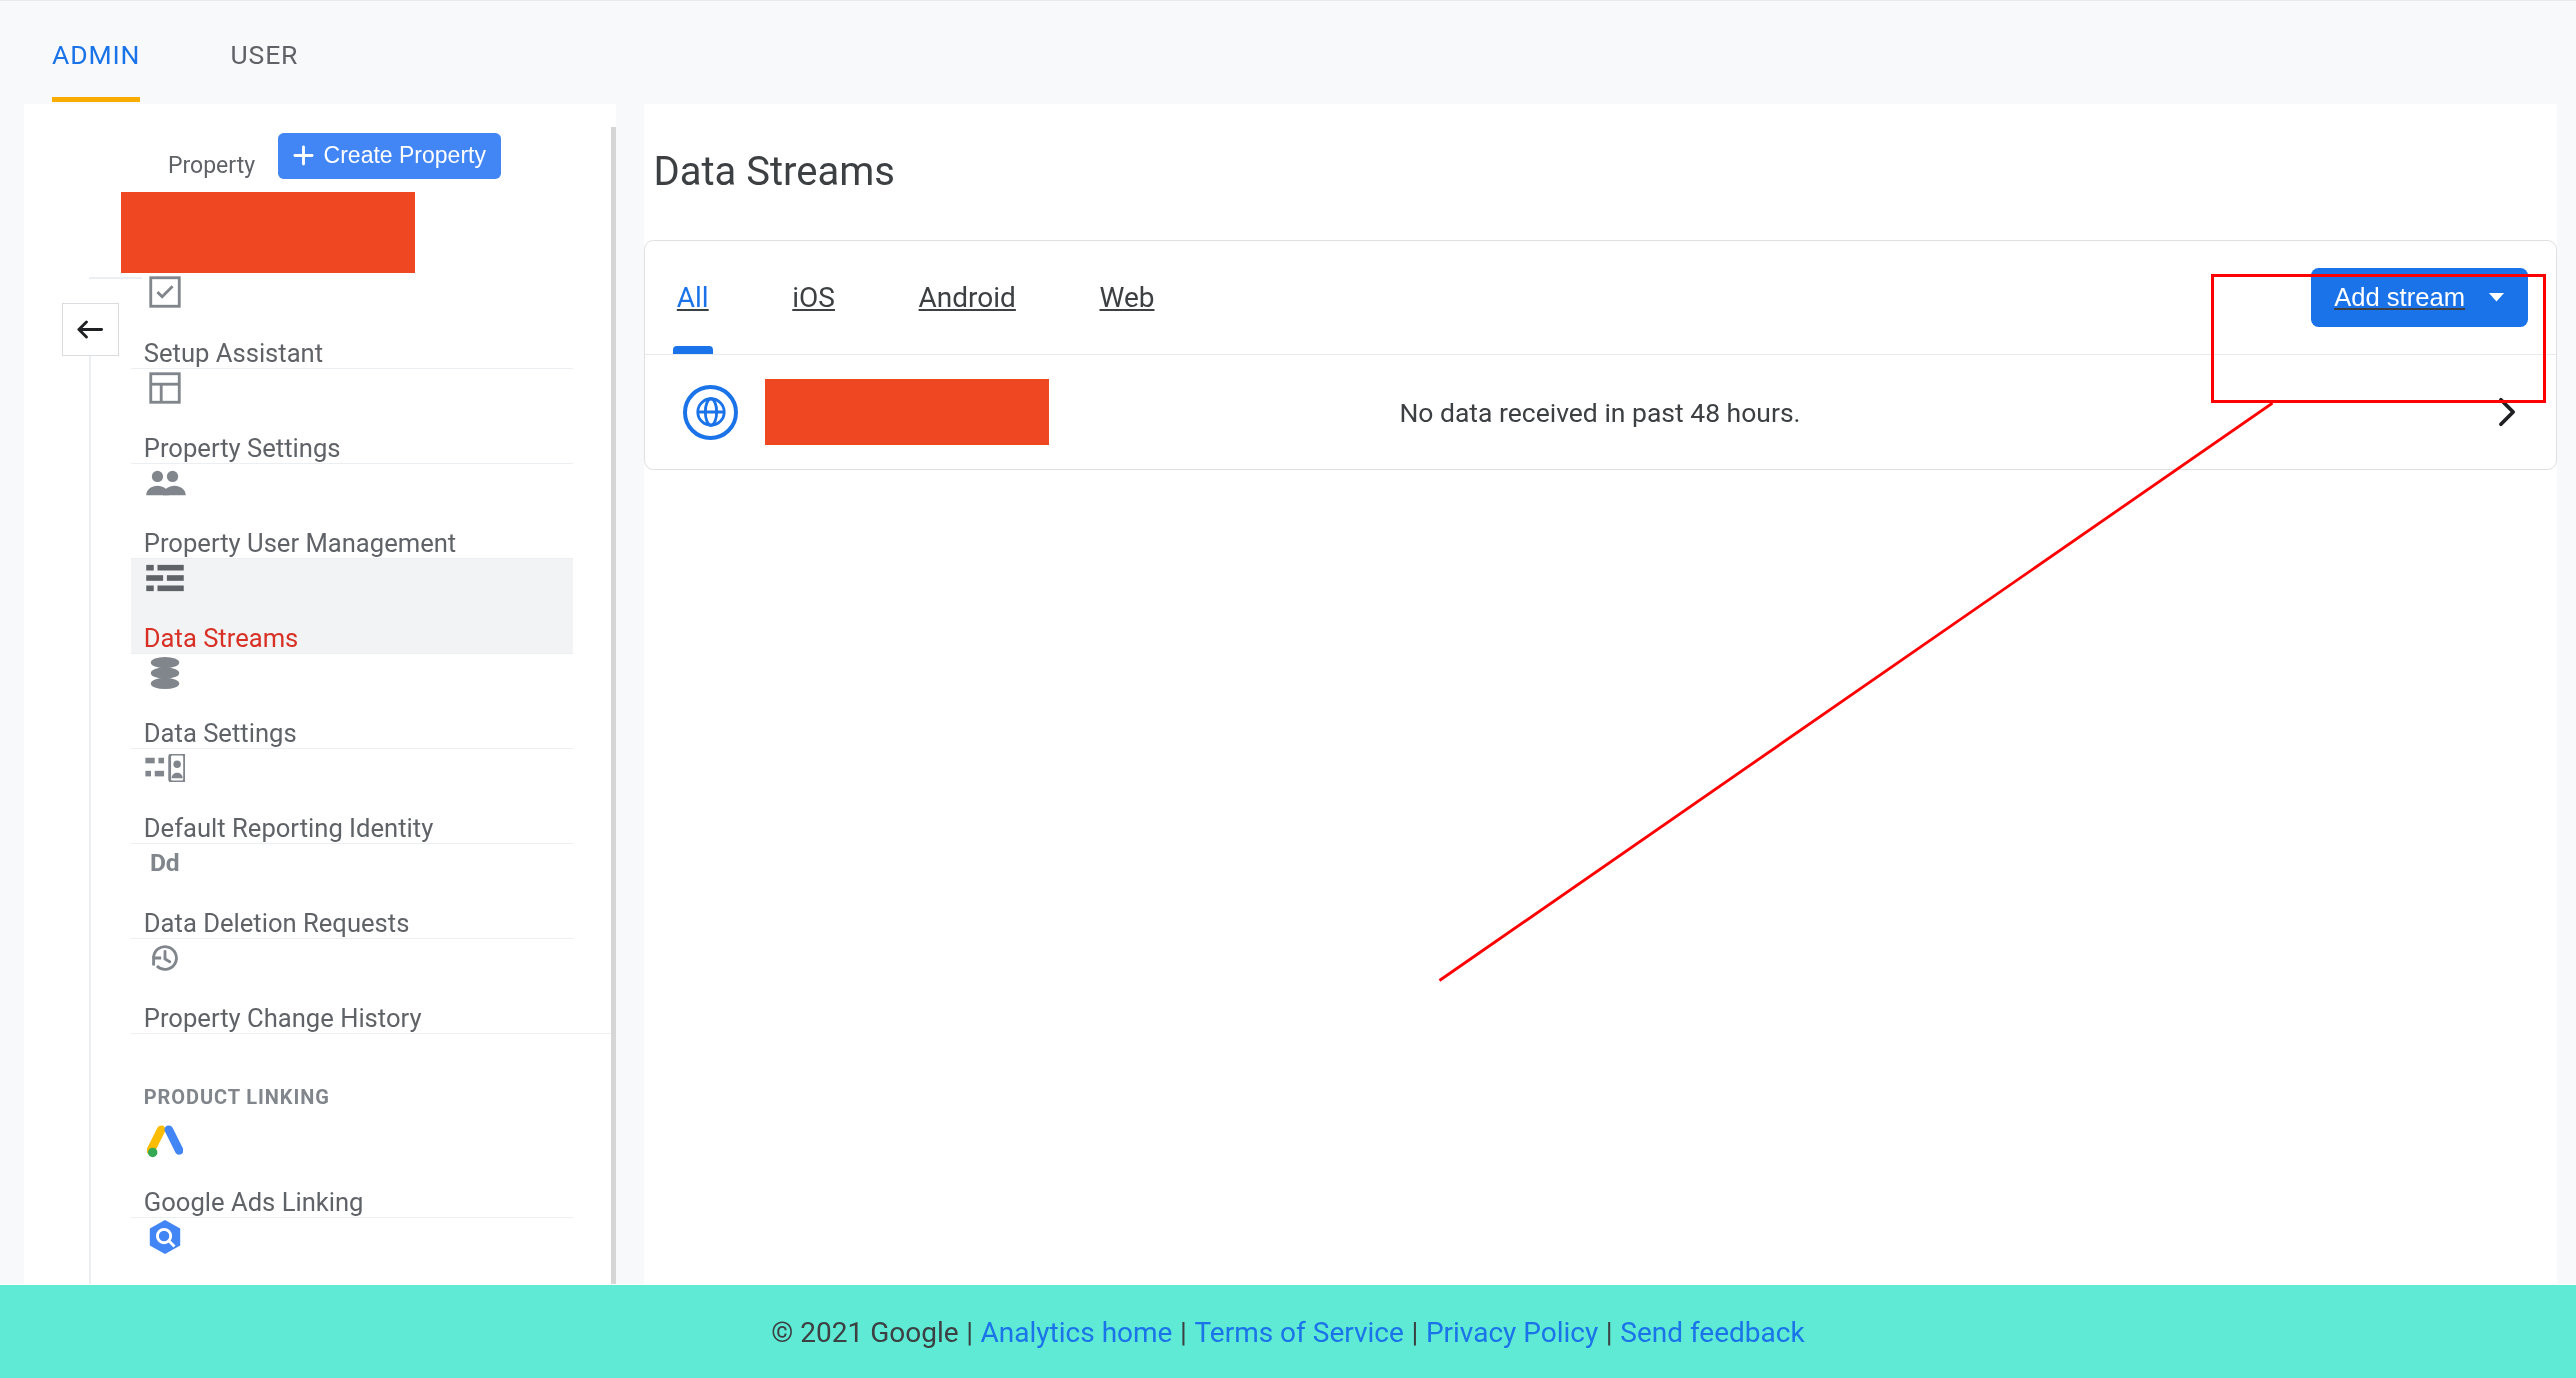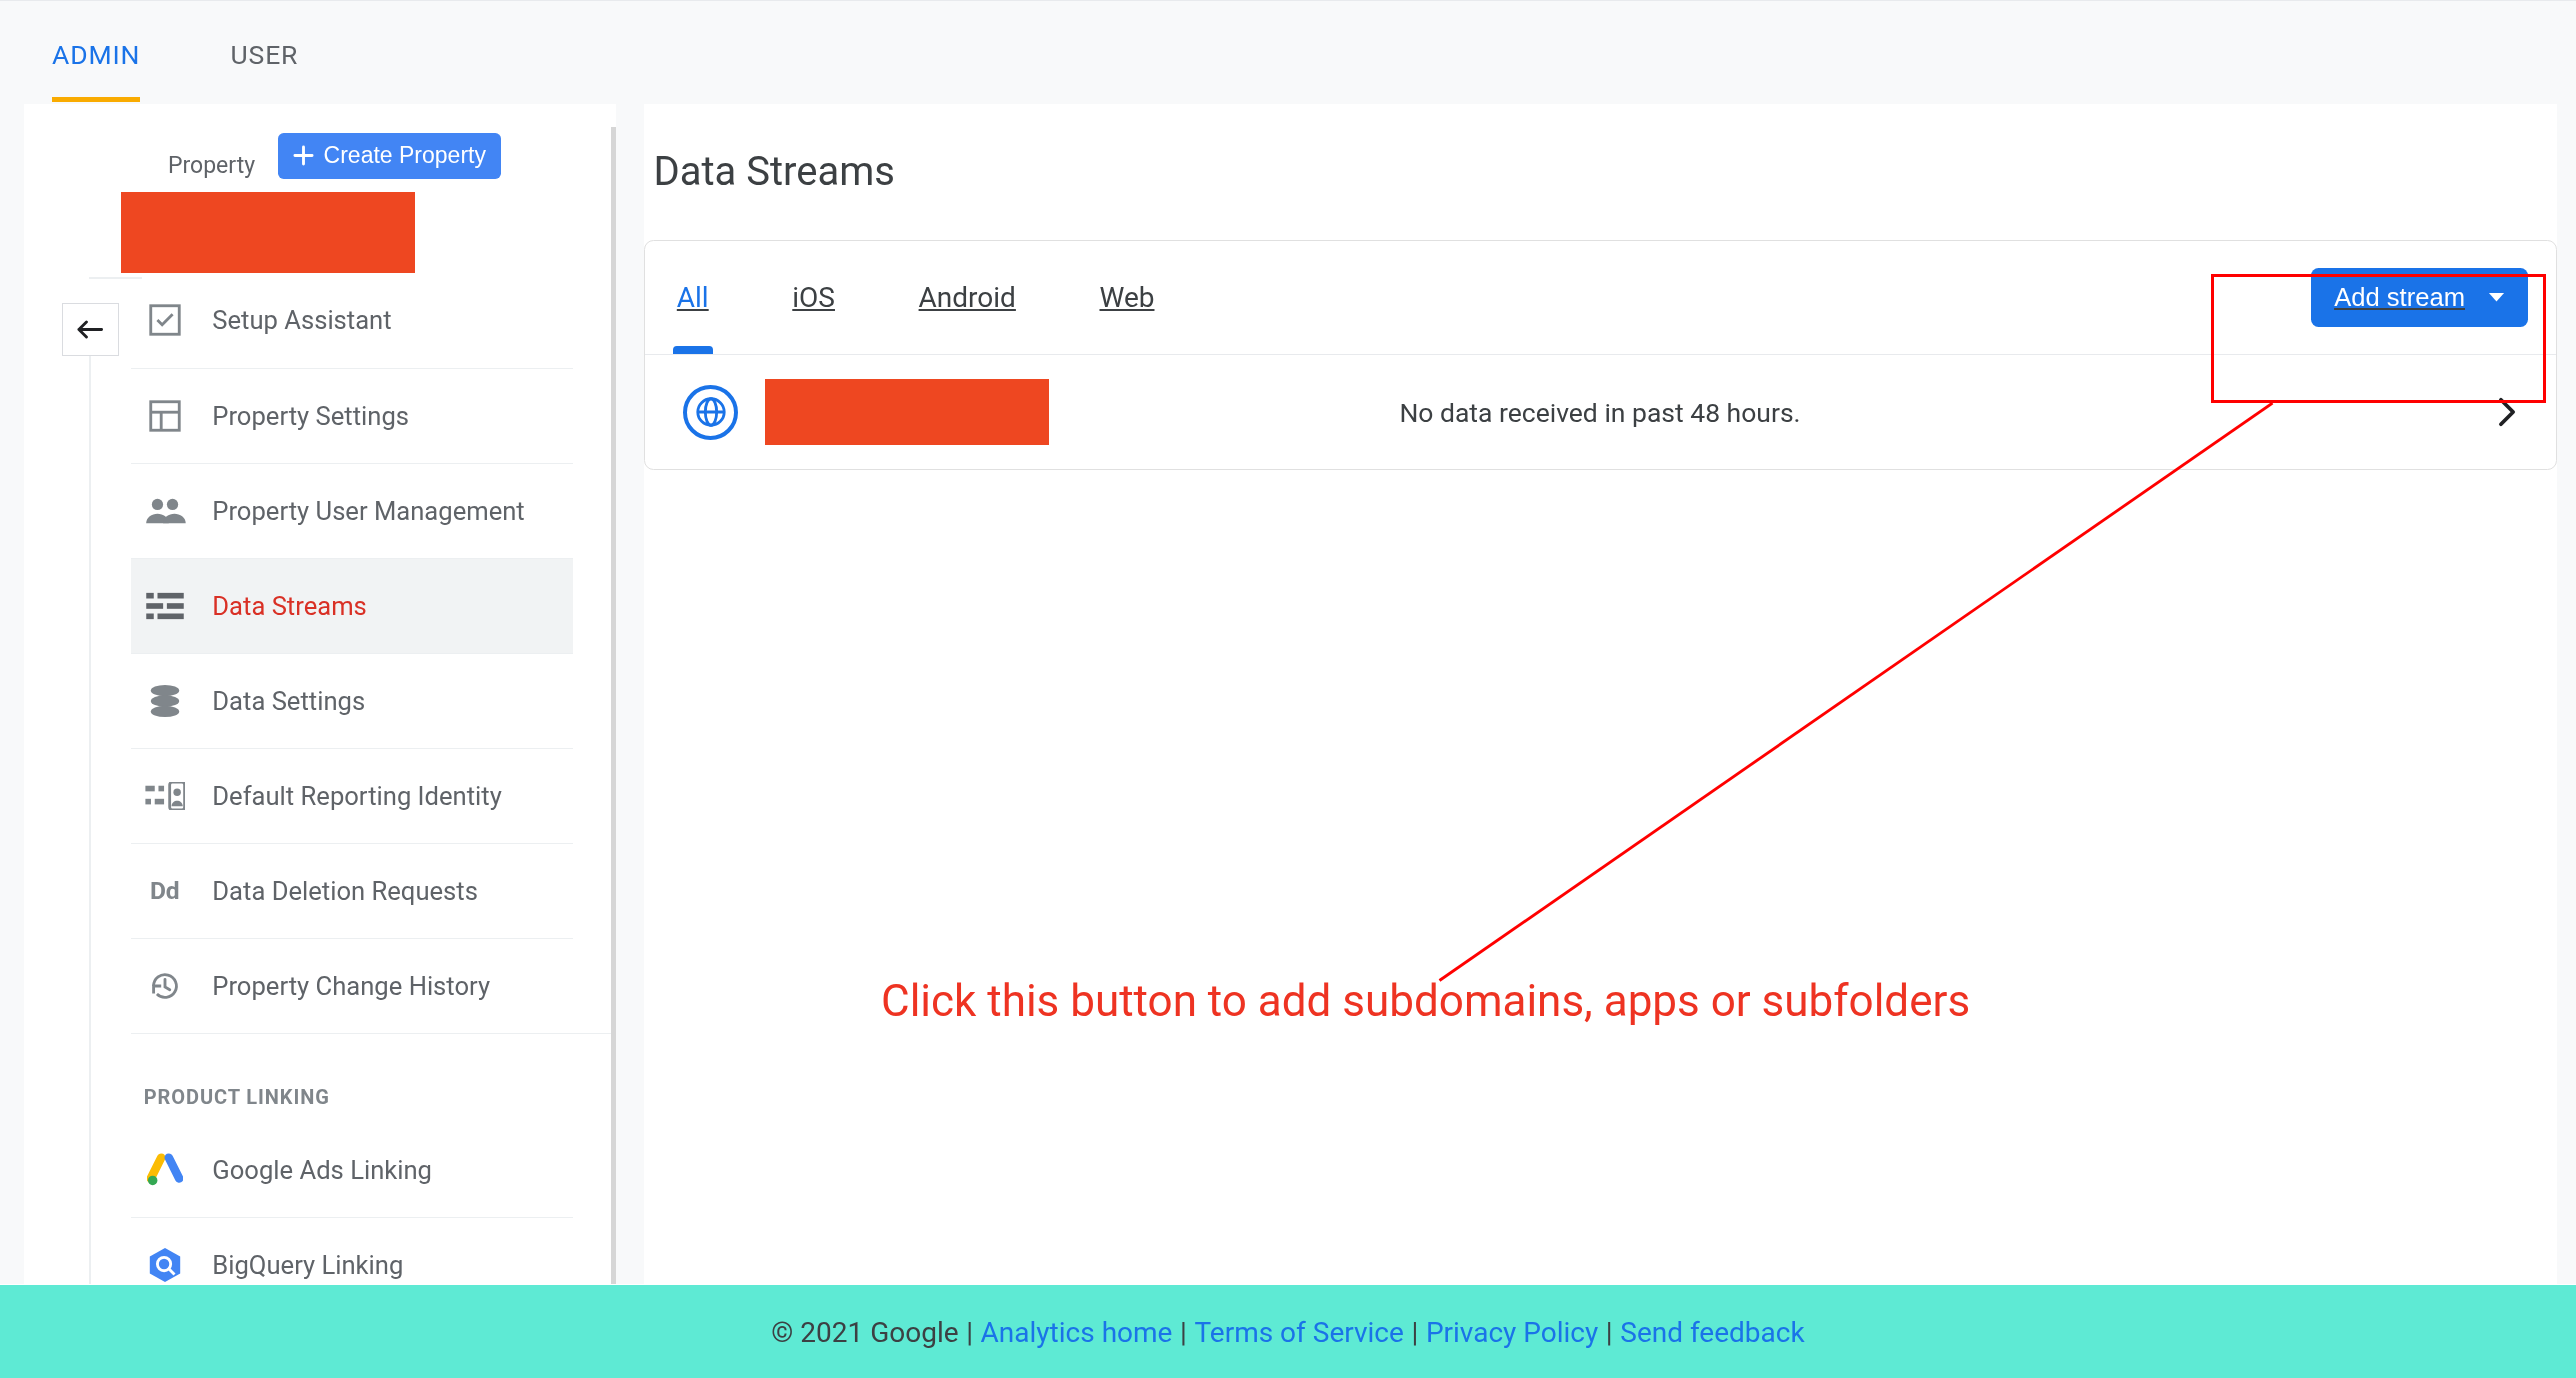--- a/index.html
+++ b/index.html
@@ -29,22 +29,22 @@
   .property-row { display:flex; align-items:flex-end; gap:23px; padding:5.7px 0 13.3px 47px; }
   .property-label { font-size:23px; color:#5f6368; }
   .create-btn {
     background:#4285f4; color:#fff; border:none; border-radius:5.7px;
     padding:9.5px 15px; display:flex; align-items:center; gap:9.5px; font-size:23px; font-weight:500; cursor:pointer;
   }
   .redacted1 { background:#ee4721; width:294px; height:81px; margin-left:0; }
 
   .nav-list { margin-top:0; }
   .nav-item {
-    display:flex; align-items:center; gap:26.5px; height:95px; border-top:0.9px solid #eceff1; padding-left:13.3px; cursor:pointer;
-    font-size:25.6px; color:#5f6368; margin-left:9.5px; margin-right:38px;
+    display:flex; gap:26.5px; height:95px; border-top:0.9px solid #eceff1; padding-left:13.3px; cursor:pointer;
+    font-size:25.6px; color:#5f6368; margin-left:9.5px; margin-right:38px;flex-direction:column;
   }
   .nav-item:first-child{border-top:none;}
   .nav-item.active { background:#f1f3f4; color:#d93025; }
   .nav-item .nav-icon { width:42px; height:42px; display:flex; align-items:center; justify-content:center; color:#80868b; }
   .nav-item.active .nav-icon{ color:#5f6368; }
   .section-label { font-size:20px; font-weight:700; color:#80868b; letter-spacing:0.9px; padding:51px 0 13.3px 13.3px; margin-left:9.5px; border-top:0.9px solid #eceff1;}
 
   
   .back-box {
     position:absolute; left:38px; top:199px; width:57px; height:53px; border:0.9px solid #dadce0; background:#fff;
@@ -273,21 +273,20 @@
             </svg>
         </span>
       </div>
     </div>
   </div>
 
   <div class="anno-box" style="left:2211px; top:170px; width:335px; height:129px;"></div>
   <svg class="anno-line" style="left:1430px; top:299px; width:852px; height:587px;" viewBox="0 0 900 620">
       <line x1="890" y1="0" x2="10" y2="610" stroke="#ff0000" stroke-width="3"></line>
     </svg>
-  <div class="anno-text" style="left:881px; top:871px;">Click this button to add subdomains, apps or subfolders</div>
 
 </div>
 
 <div class="footer">
   <span>© 2021 Google</span>
   <span class="sep">|</span>
   <a href="#">Analytics home</a>
   <span class="sep">|</span>
   <a href="#">Terms of Service</a>
   <span class="sep">|</span>

